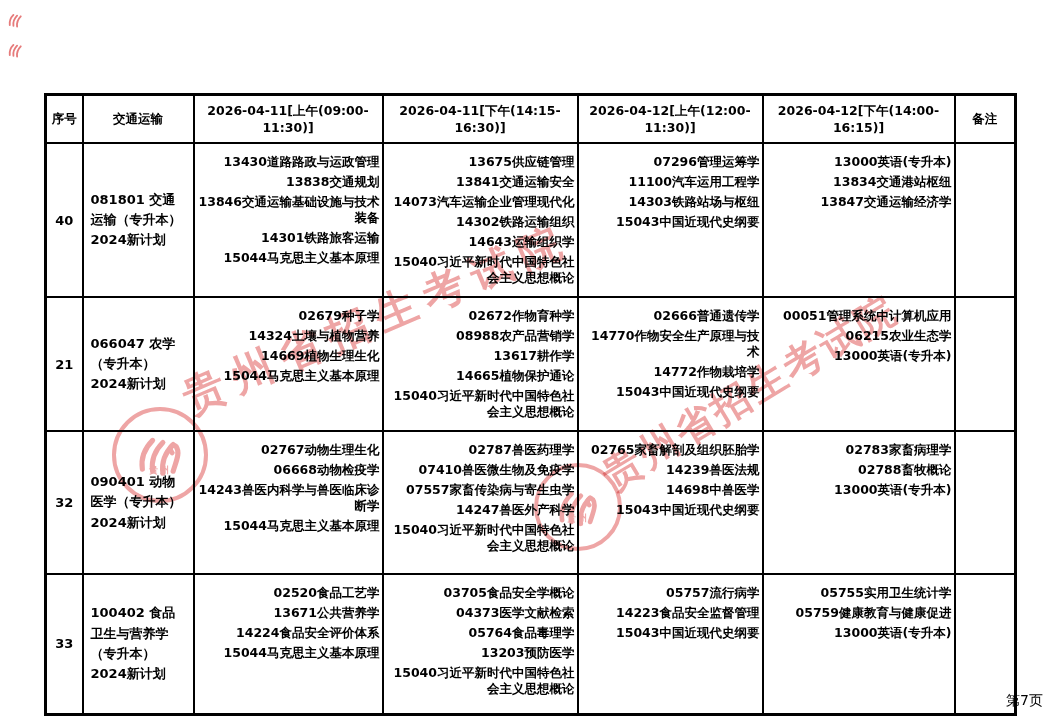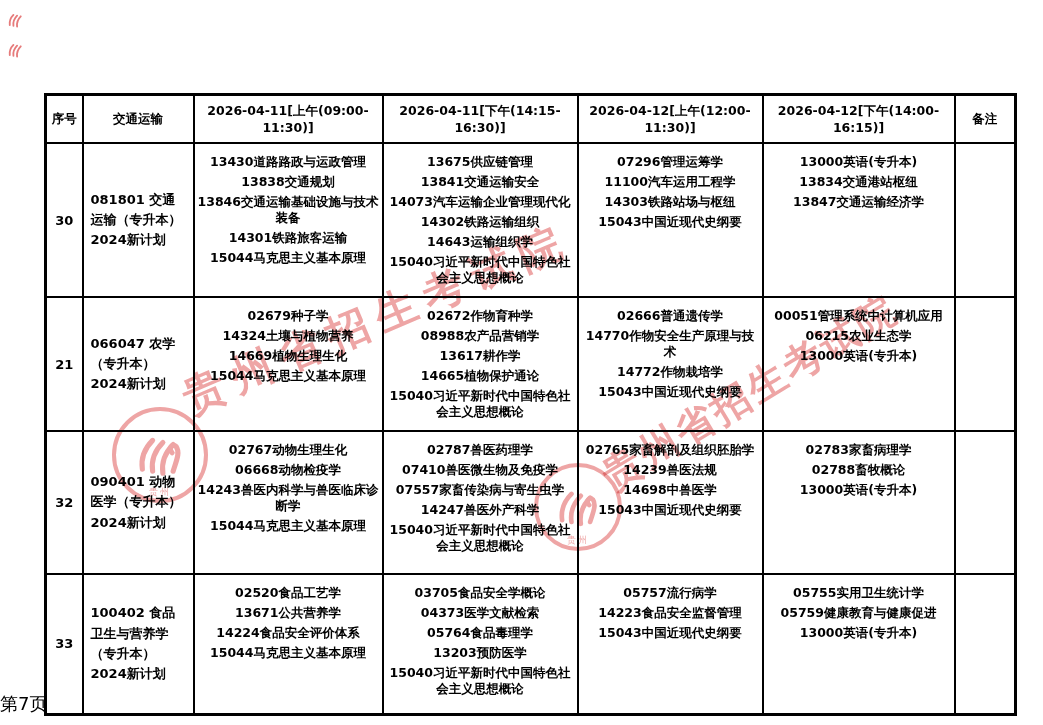--- a/index.html
+++ b/index.html
@@ -15,48 +15,48 @@
   table.sched th{
     height:42px;font-size:12.5px;font-weight:bold;text-align:center;
     vertical-align:middle;padding:2px 1px;
   }
   td.no-cell{text-align:center;vertical-align:middle;font-size:13px;font-weight:bold;}
   td.major-cell{
     text-align:left;vertical-align:middle;font-size:13px;font-weight:bold;
     padding:3px 7px;line-height:1.55;
   }
   td.courses-cell{
-    text-align:center;vertical-align:top;font-size:12.5px;font-weight:bold;
+    text-align:right;vertical-align:top;font-size:12.5px;font-weight:bold;
     padding:6px 2px;line-height:1.28;
   }
   td.courses-cell .course{margin:4px 0;}
   td.remark-cell{vertical-align:middle;}
   
   .footer{
-    position:absolute;left:0;right:0;top:692px;text-align:left;
-    font-size:18px;font-weight:normal;
+    position:absolute;left:0;right:0;top:692px;text-align:right;
+    font-size:14px;font-weight:normal;
   }
   
   .wm{position:absolute;color:#e05a5a;pointer-events:none;mix-blend-mode:multiply;}
   .wm-text{
     font-size:42px;font-weight:bold;letter-spacing:10px;white-space:nowrap;
     opacity:.55;transform-origin:0 50%;
   }
   #wm-text-1{left:185px;top:372px;transform:rotate(-23deg);}
   #wm-text-2{left:606px;top:452px;font-size:39px;letter-spacing:3px;transform:rotate(-31deg);}
   .seal{
     border:4px solid currentColor;border-radius:50%;opacity:.55;
     display:flex;align-items:center;justify-content:center;position:absolute;
   }
   #seal-1{left:112px;top:407px;width:88px;height:88px;}
   #seal-2{left:534px;top:463px;width:80px;height:80px;}
   .seal .motif{width:70%;height:70%;}
   .seal-label{
-    position:absolute;bottom:0;left:0;right:0;text-align:center;
-    font-size:9px;font-weight:normal;letter-spacing:2px;
+    position:absolute;bottom:22px;left:0;right:0;text-align:center;
+    font-size:9px;font-weight:bold;letter-spacing:2px;
   }
   .corner-mark{position:absolute;width:22px;height:26px;opacity:.8;}
   #corner-mark-1{left:5px;top:7px;}
   #corner-mark-2{left:5px;top:37px;}
   .motif path{fill:none;stroke:currentColor;stroke-width:5;stroke-linecap:round;}
 </style>
 </head>
 <body>
 
 <div class="table-wrap">
@@ -76,21 +76,21 @@
         <th>交通运输</th>
         <th>2026-04-11[上午(09:00-11:30)]</th>
         <th>2026-04-11[下午(14:15-16:30)]</th>
         <th>2026-04-12[上午(12:00-11:30)]</th>
         <th>2026-04-12[下午(14:00-16:15)]</th>
         <th>备注</th>
       </tr>
     </thead>
     <tbody>
         <tr style="height: 135px;">
-          <td class="no-cell">30</td>
+          <td class="no-cell">40</td>
           <td class="major-cell">081801 交通运输（专升本）2024新计划</td>
           <td class="courses-cell">
             <div class="course">13430道路路政与运政管理</div>
             <div class="course">13838交通规划</div>
             <div class="course">13846交通运输基础设施与技术装备</div>
             <div class="course">14301铁路旅客运输</div>
             <div class="course">15044马克思主义基本原理</div>
           </td>
           <td class="courses-cell">
             <div class="course">13675供应链管理</div>

